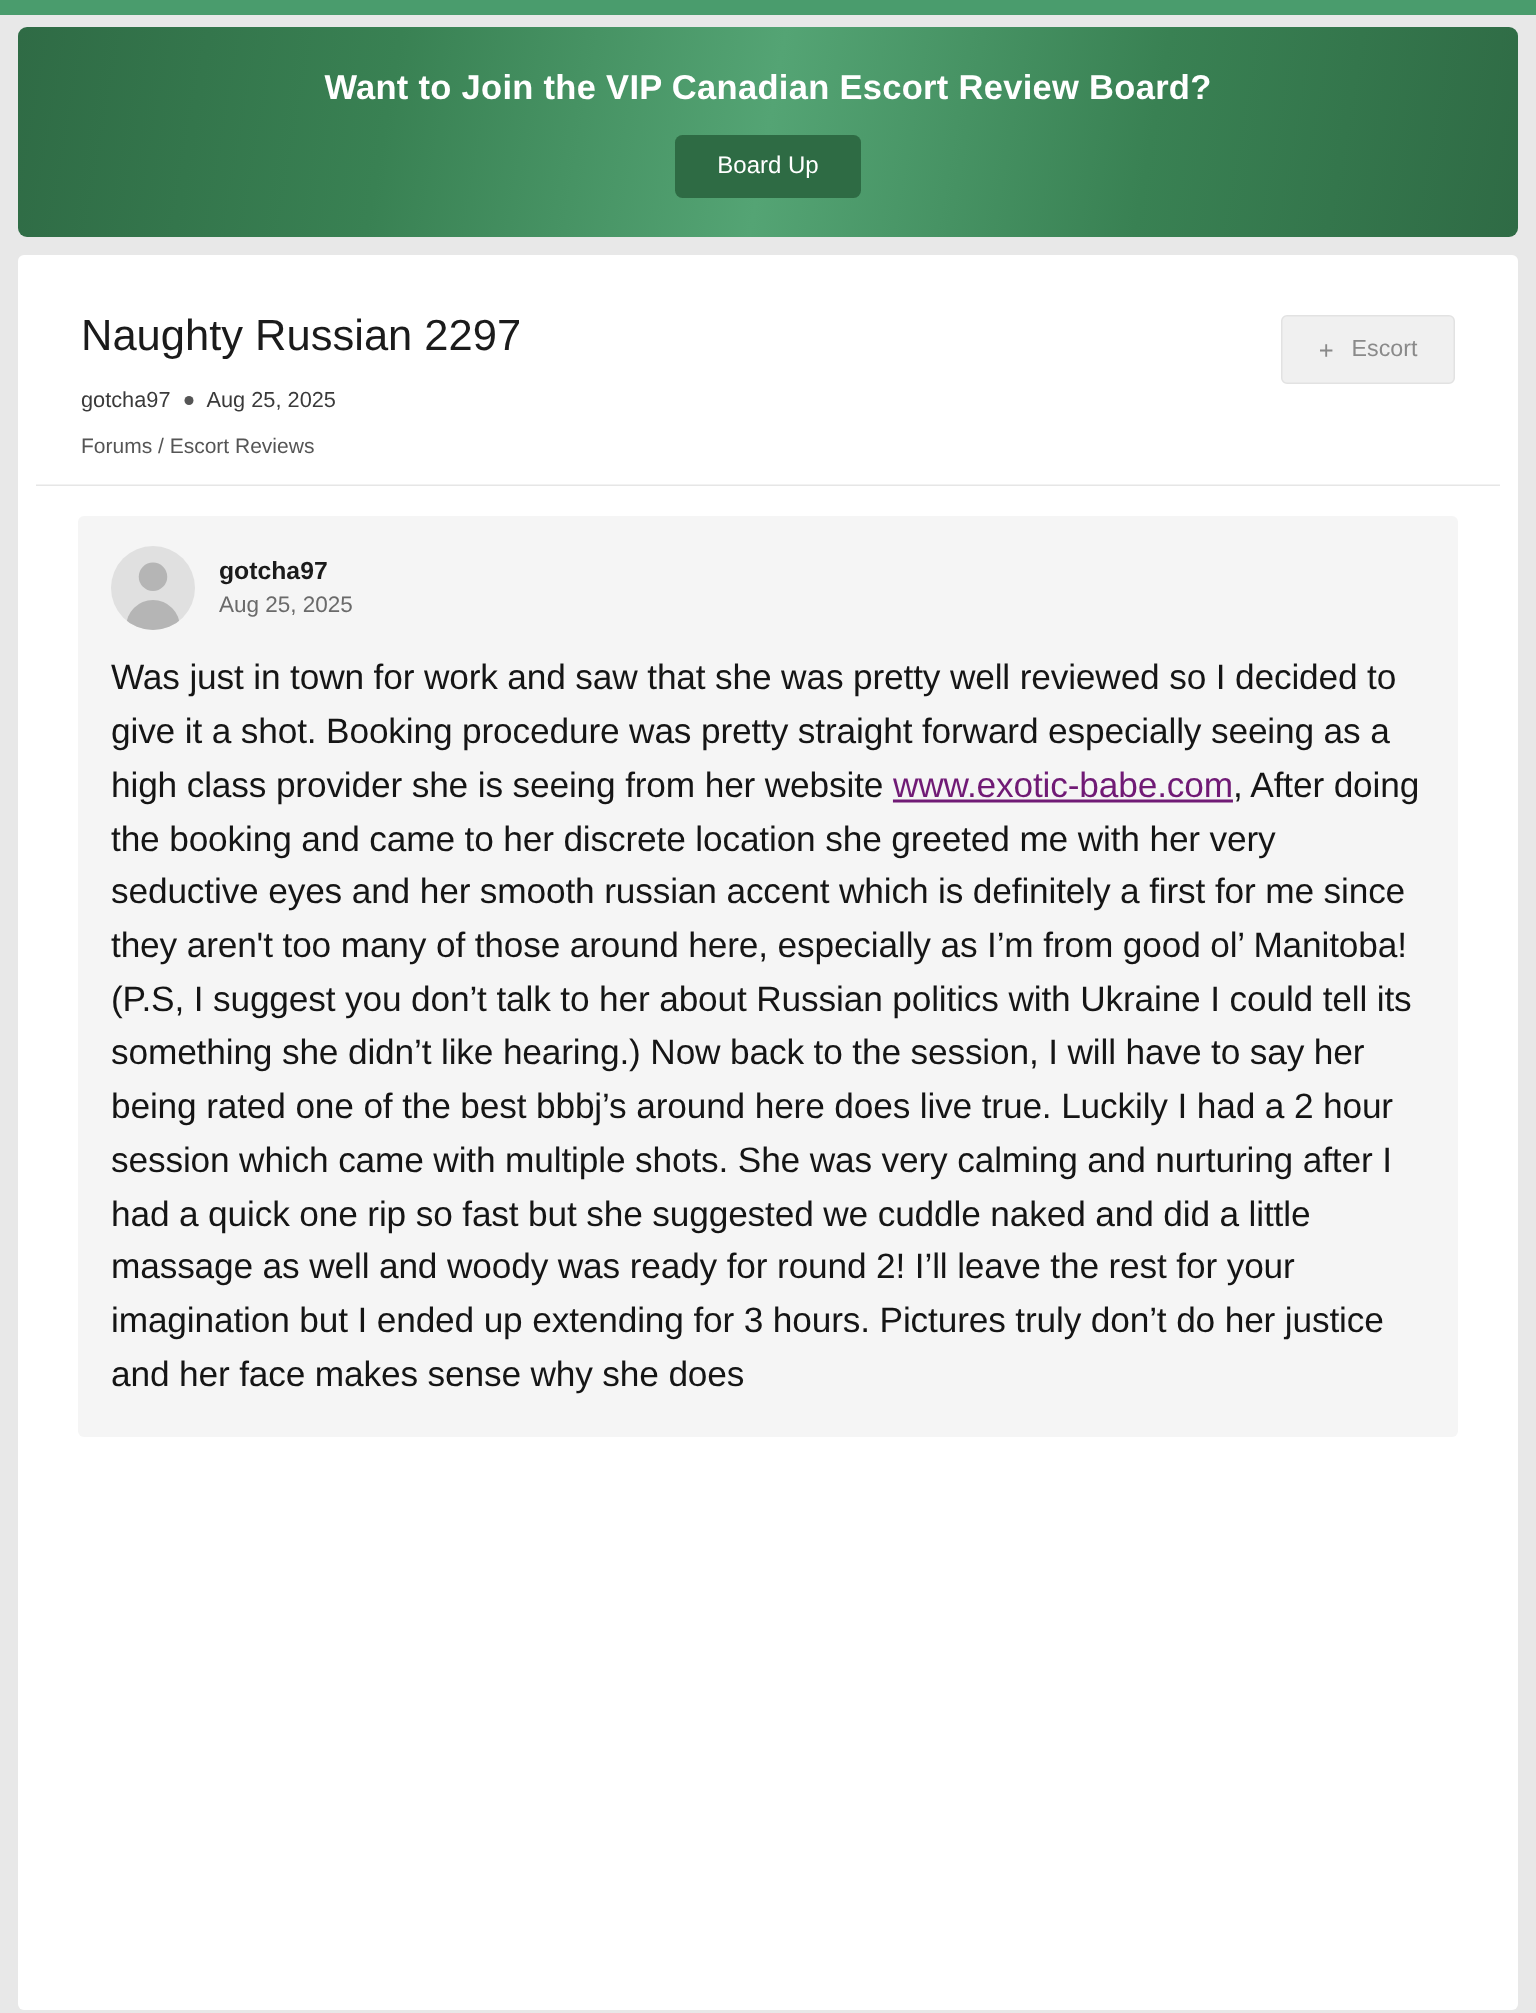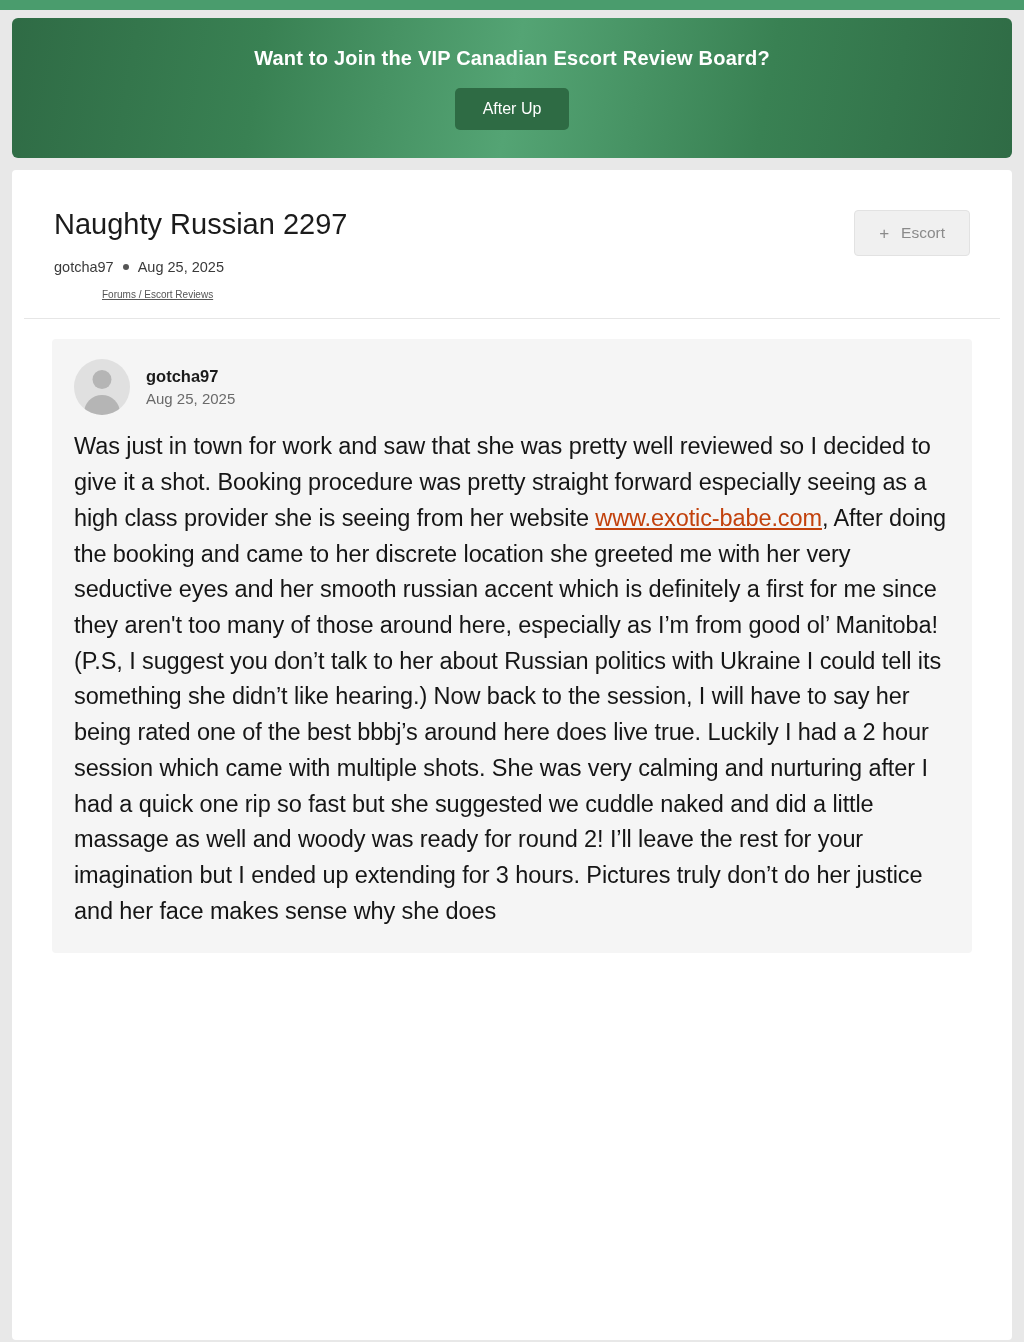--- a/index.html
+++ b/index.html
@@ -25,21 +25,21 @@
     border-radius: 6px;
     background: linear-gradient(100deg, #2f6b45 0%, #398153 25%, #54a474 50%, #398153 75%, #2f6b45 100%);
     display: flex;
     flex-direction: column;
     align-items: center;
     justify-content: center;
     box-sizing: border-box;
   }
   .banner-title {
     color: #ffffff;
-    font-size: 20px;
+    font-size: 23px;
     font-weight: bold;
     letter-spacing: 0.2px;
     text-align: center;
     margin-bottom: 18px;
   }
   .signup-btn {
     background: #2e6b44;
     color: #ffffff;
     font-size: 16px;
     padding: 12px 28px;
@@ -77,25 +77,23 @@
     gap: 9px;
   }
   .meta-dot {
     width: 6px;
     height: 6px;
     border-radius: 50%;
     background: #555;
     display: inline-block;
   }
   .breadcrumb {
-    font-size: 10px;
+    font-size: 14px;
     color: #555;
-    text-decoration: underline;
     cursor: pointer;
-    margin-left: 48px;
   }
   .comment-btn {
     position: absolute;
     right: 30px;
     top: 28px;
     background: #f0f0f0;
     border: 1px solid #e2e2e2;
     border-radius: 4px;
     color: #8a8a8a;
     font-size: 15.5px;
@@ -166,32 +164,32 @@
     line-height: 1.5;
   }
   .comment-body {
     font-size: 23.5px;
     line-height: 1.52;
     color: #151515;
     letter-spacing: -0.1px;
     word-wrap: break-word;
   }
   .comment-body a {
-    color: #c2410c;
+    color: #701a75;
     text-decoration: underline;
   }
 </style>
 </head>
 <body>
 
 <div class="top-strip"></div>
 
 <div class="banner">
   <div class="banner-title">Want to Join the VIP Canadian Escort Review Board?</div>
-  <button class="signup-btn">After Up</button>
+  <button class="signup-btn">Board Up</button>
 </div>
 
 <div class="card">
 
   <div class="post-header">
     <h1 class="post-title">Naughty Russian 2297</h1>
     <div class="post-meta">
       <span>gotcha97</span>
       <span class="meta-dot"></span>
       <span>Aug 25, 2025</span>

